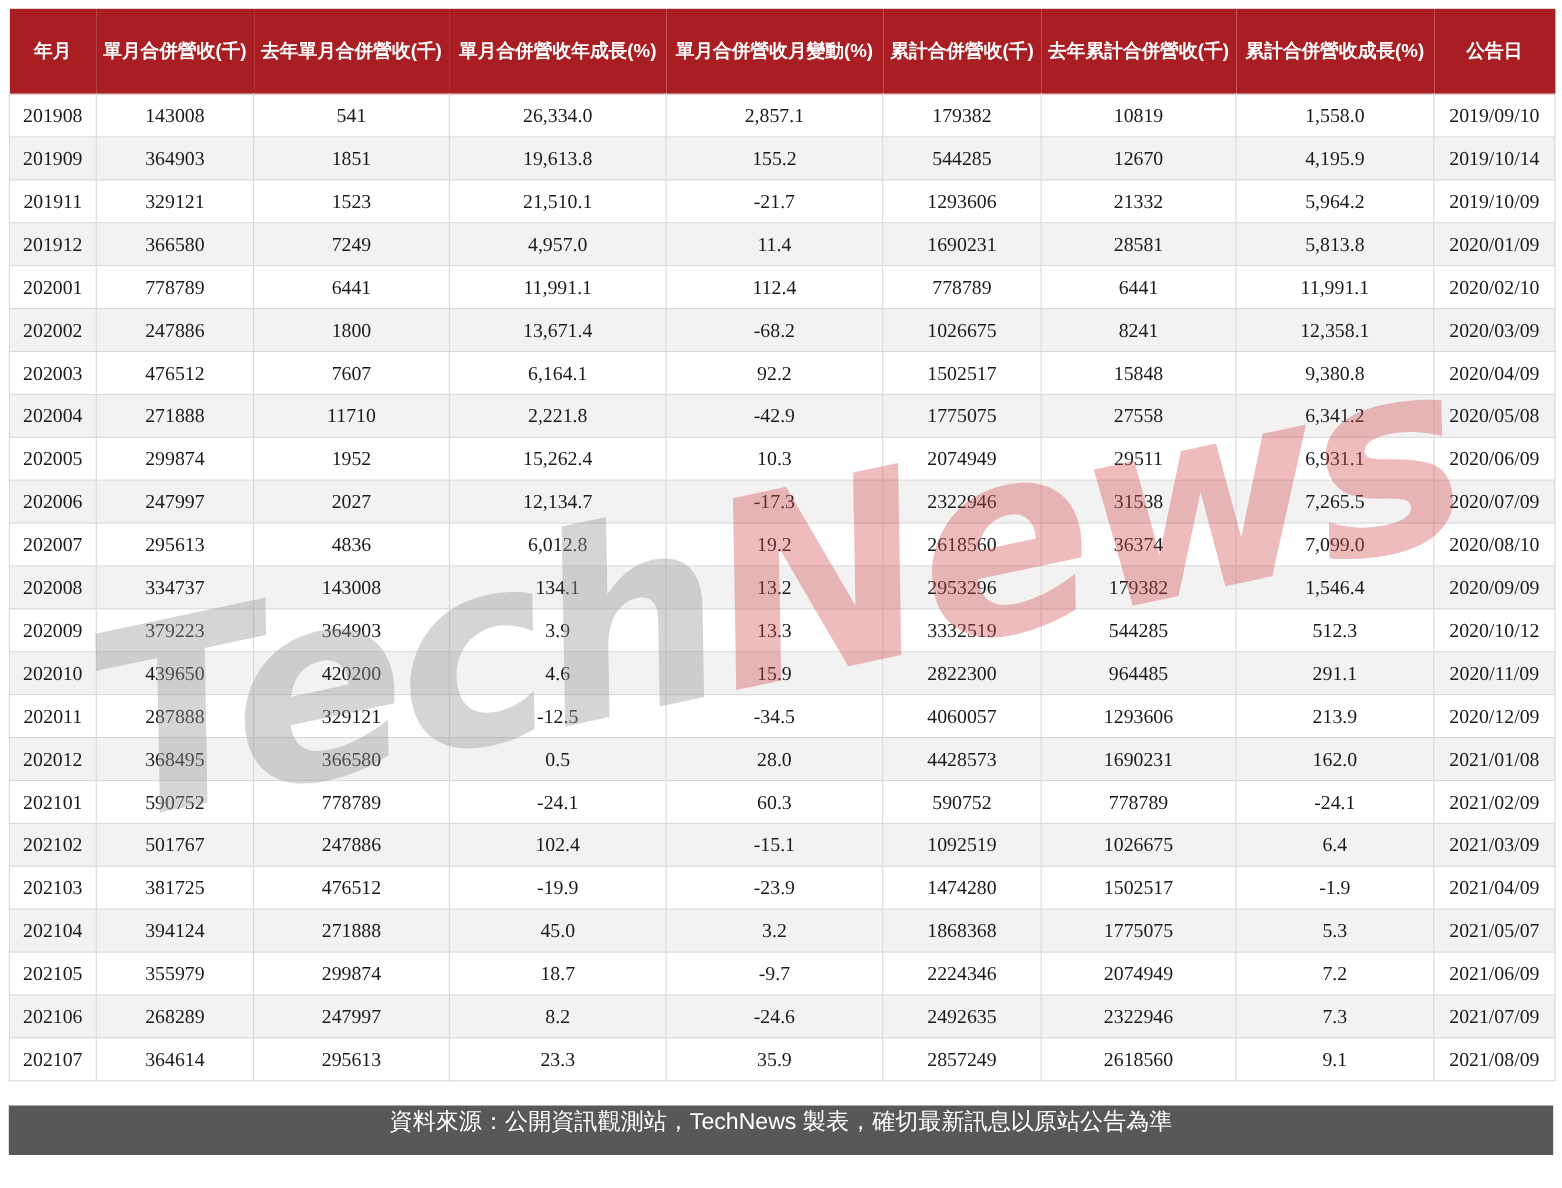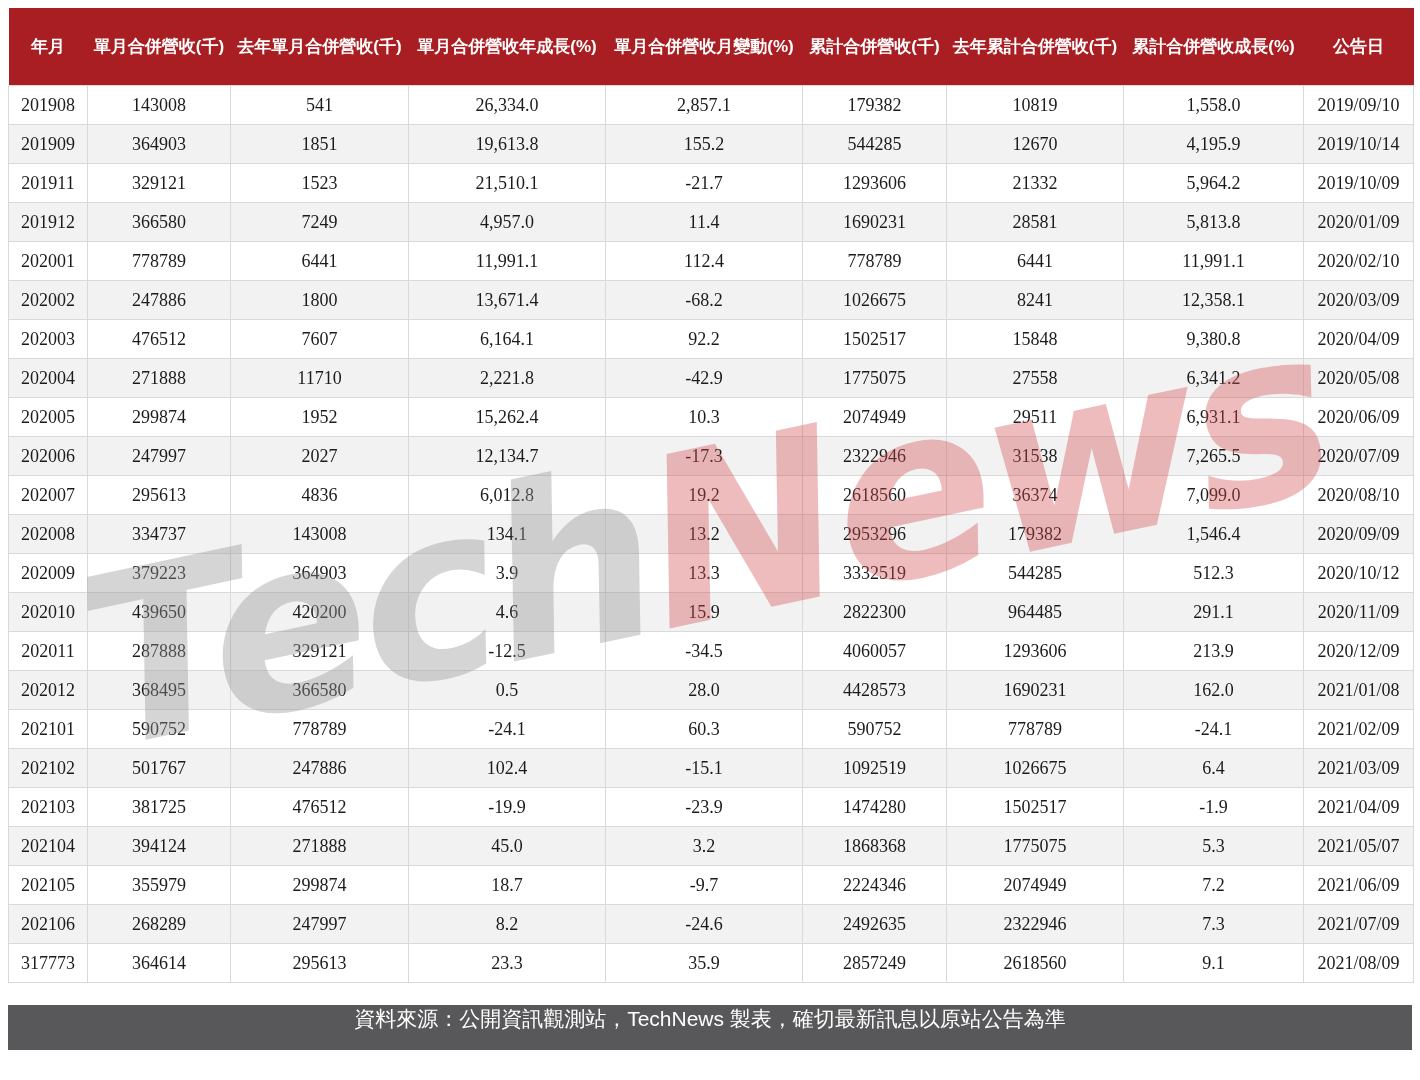--- a/index.html
+++ b/index.html
@@ -338,21 +338,21 @@
           <td>268289</td>
           <td>247997</td>
           <td>8.2</td>
           <td>-24.6</td>
           <td>2492635</td>
           <td>2322946</td>
           <td>7.3</td>
           <td>2021/07/09</td>
         </tr>
         <tr>
-          <td>317773</td>
+          <td>202107</td>
           <td>364614</td>
           <td>295613</td>
           <td>23.3</td>
           <td>35.9</td>
           <td>2857249</td>
           <td>2618560</td>
           <td>9.1</td>
           <td>2021/08/09</td>
         </tr>
       </tbody>

